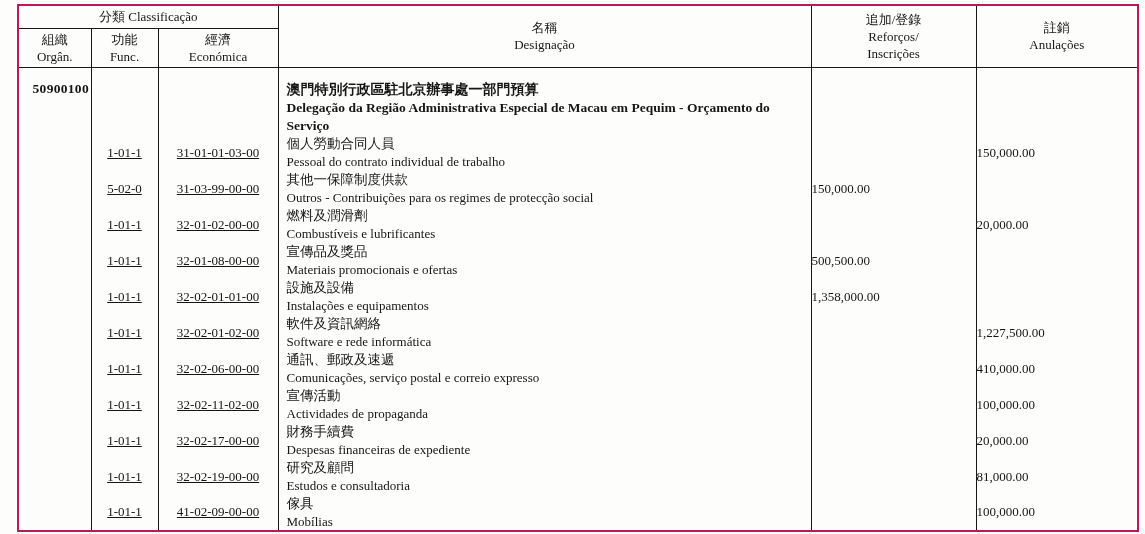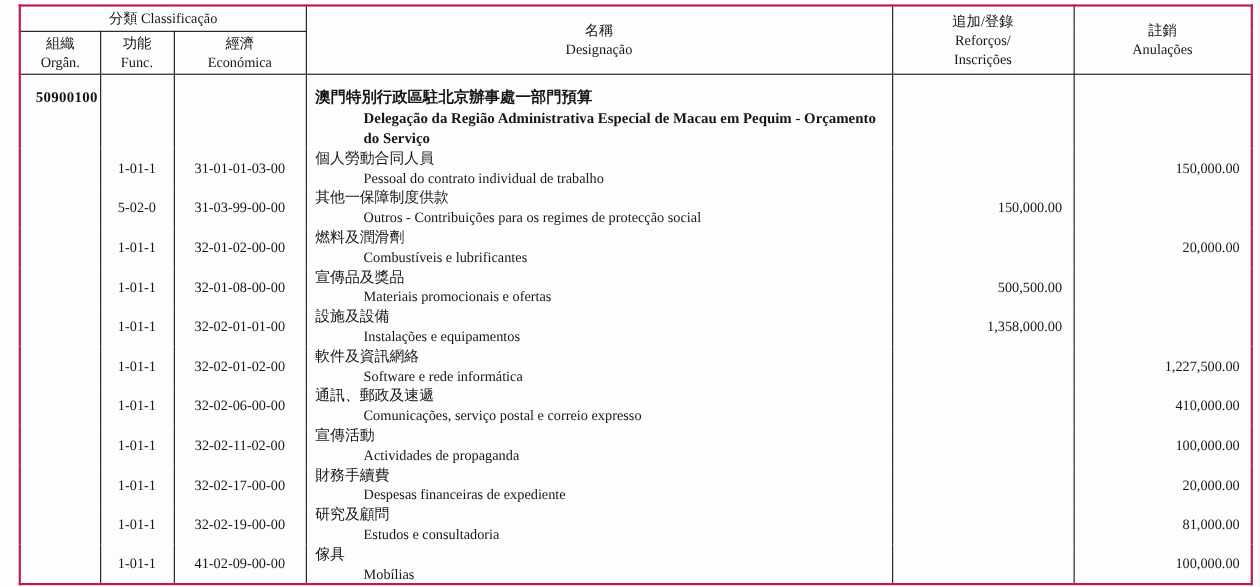--- a/index.html
+++ b/index.html
@@ -54,28 +54,28 @@
 
   td.org {
     text-align: center;
     vertical-align: top;
     padding-top: 13px;
     font-weight: bold;
     font-size: 13.5px;
     letter-spacing: 0.3px;
     padding-left: 12px;
   }
-  td.code { text-align: center; font-size: 13px; }
+  td.code { text-align: center; font-size: 13px; text-decoration: underline; }
   td.des  { padding-left: 8px; padding-right: 6px; }
   td.des .zh { font-size: 13.5px; line-height: 18px; font-family: Liberation Serif, serif; }
-  td.des .pt { font-size: 13px;  line-height: 17px; margin-left: 44px; }
+  td.des .pt { font-size: 13px;  line-height: 17px; }
   tr.row-title td.des { vertical-align: top; padding-top: 12px; }
   tr.row-title td.des .zh { font-weight: bold; font-size: 14px; line-height: 19px; }
   tr.row-title td.des .pt { font-weight: bold; font-size: 13.5px; line-height: 18px; }
-  td.amt { text-align: right; padding-right: 10px; font-size: 13px; white-space: nowrap; }
+  td.amt { padding-right: 10px; font-size: 13px; white-space: nowrap; }
 </style>
 </head>
 <body>
 
 <div class="page">
   <table class="budget">
     <colgroup>
       <col class="c-org">
         <col class="c-func">
         <col class="c-econ">

